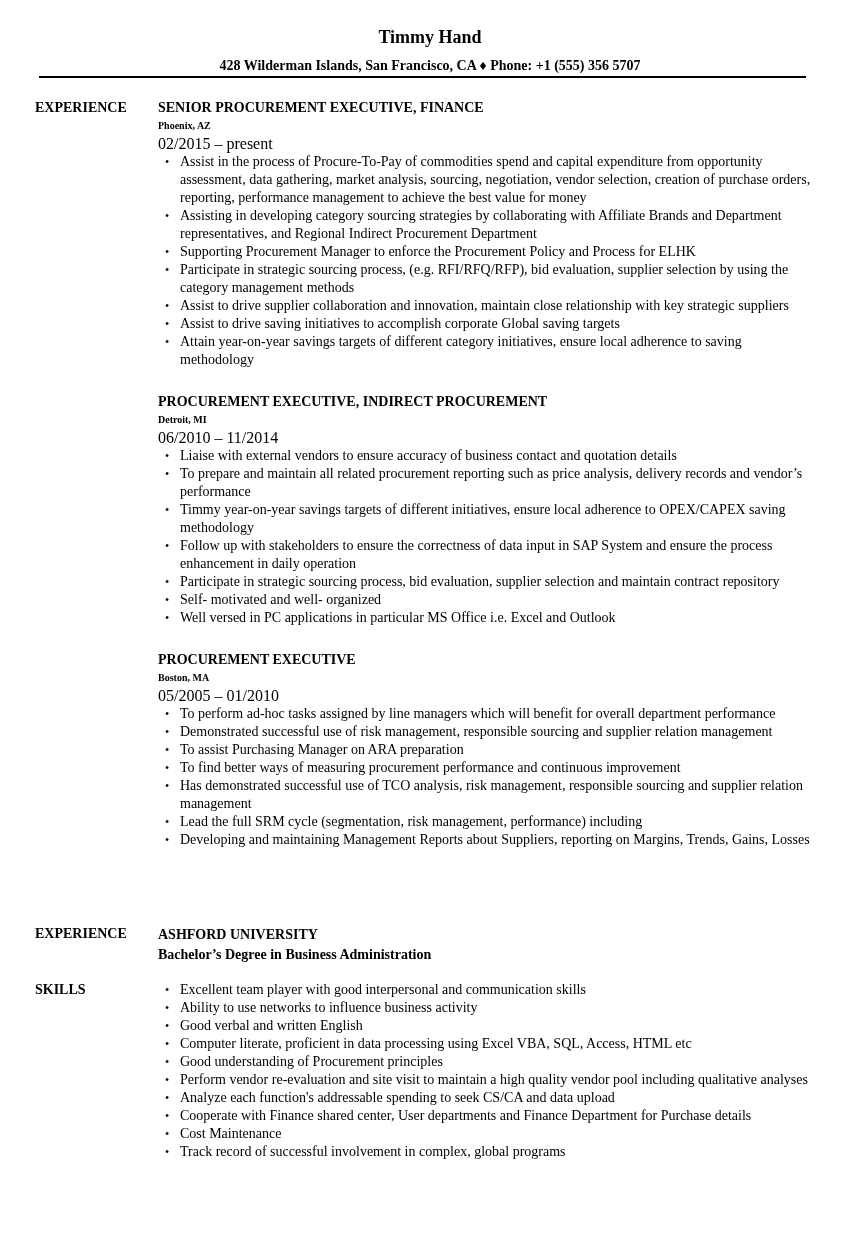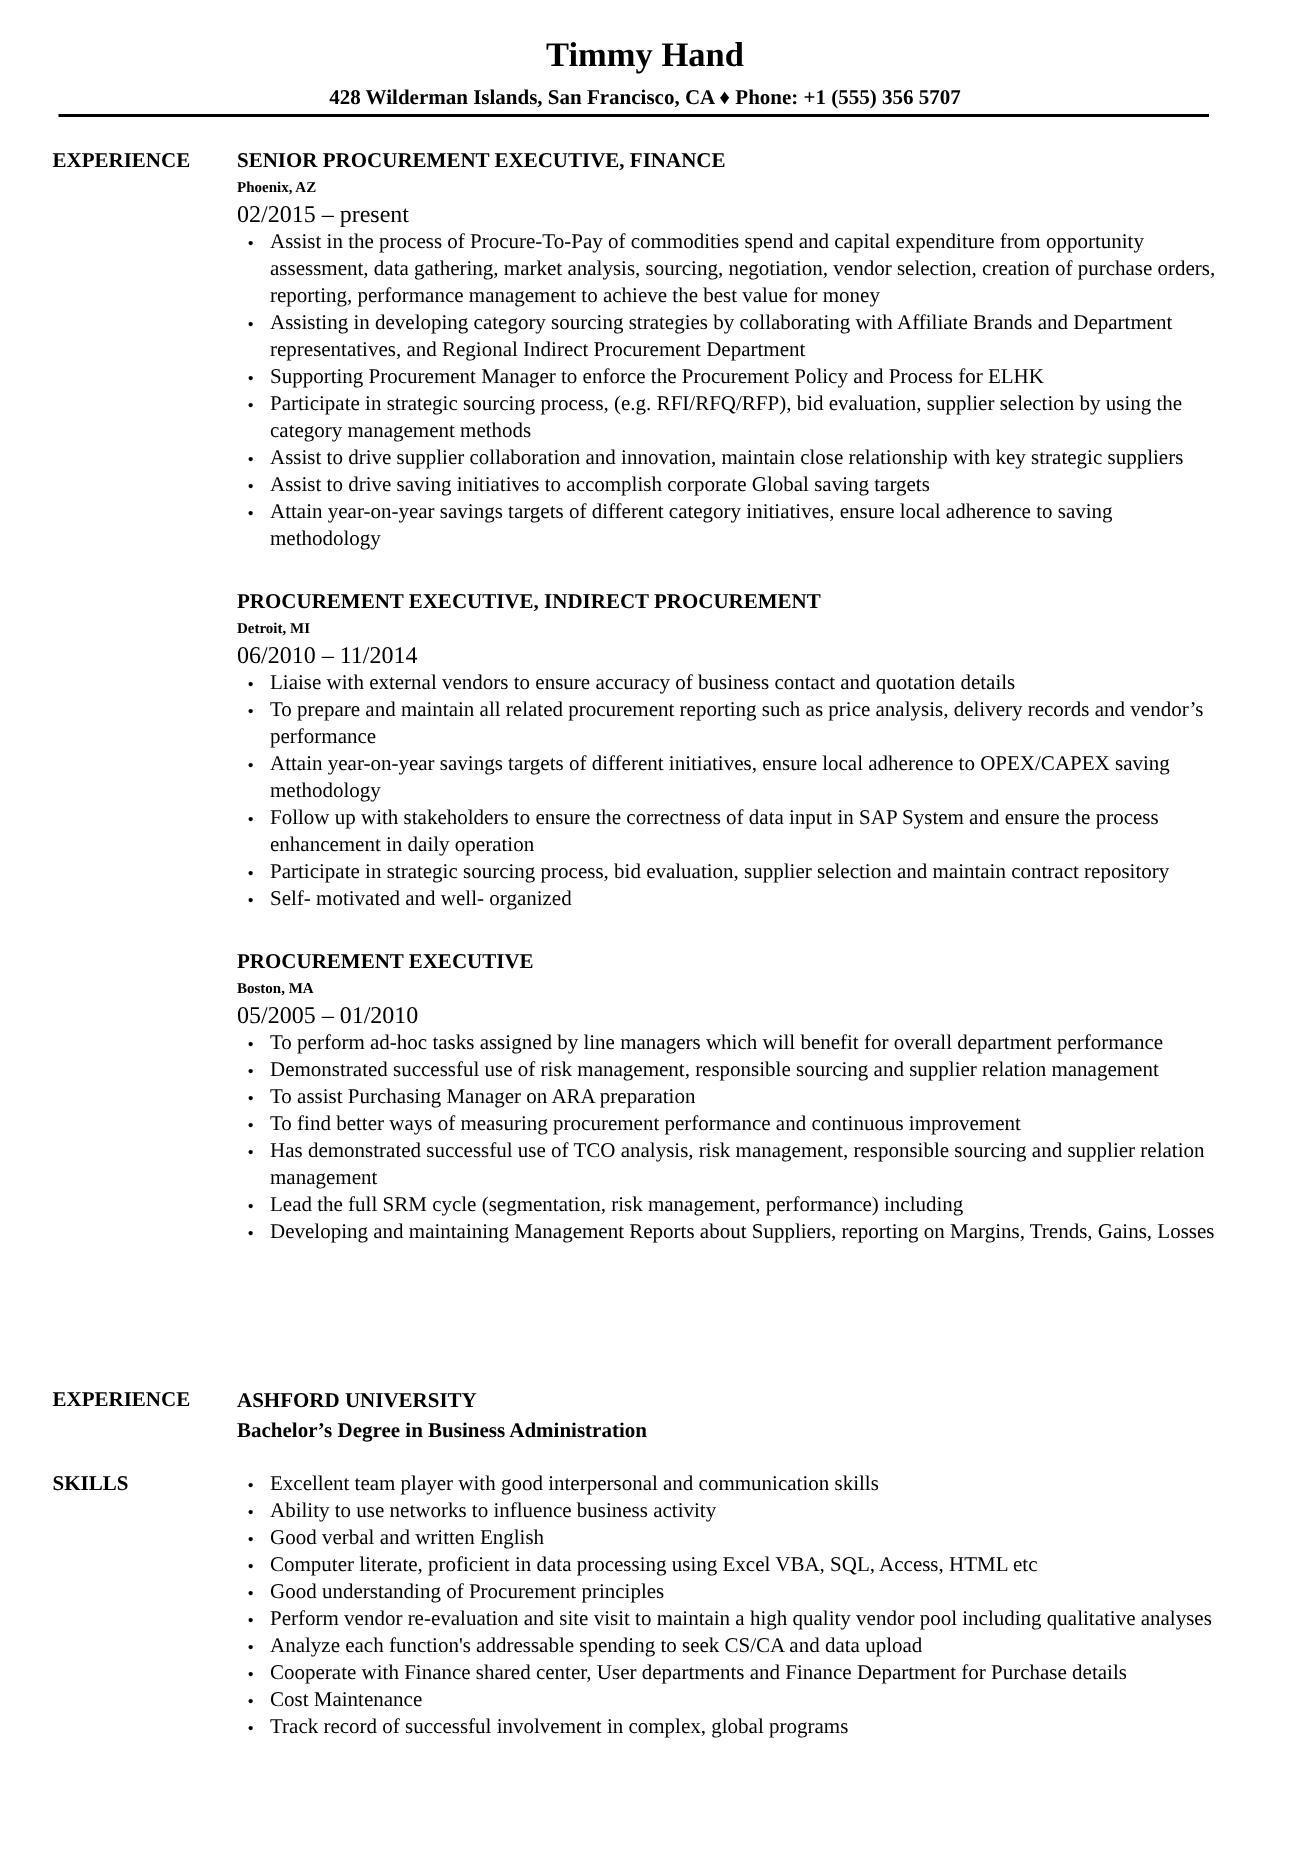--- a/index.html
+++ b/index.html
@@ -2,21 +2,21 @@
 <html><head>
   <meta charset="utf-8">
   <style>
     html, body { margin: 0; padding: 0; background: #ffffff; }
     body {
       width: 860px; height: 1240px; position: relative; overflow: hidden;
       font-family: "Liberation Serif", "DejaVu Serif", serif;
       color: #000000; font-size: 14px; line-height: 18px;
     }
     .header { position: absolute; left: 0; top: 25px; width: 860px; text-align: center; }
-    .name { font-weight: bold; font-size: 23px; line-height: 24px; margin: 0; }
+    .name { font-weight: bold; font-size: 18px; line-height: 24px; margin: 0; }
     .contact { font-weight: bold; font-size: 14px; line-height: 18px; margin-top: 8px; }
     .rule { position: absolute; left: 39px; top: 76px; width: 767px; height: 2px; background: #000; }
     .section { position: absolute; left: 0; width: 860px; }
     .section-label {
       position: absolute; left: 35px; top: 0; font-weight: bold; font-size: 14px; line-height: 18px;
     }
     .section-body { position: absolute; left: 158px; top: 0; width: 660px; }
     .job { margin-bottom: 18px; }
     .job-title { font-weight: bold; font-size: 14px; line-height: 18px; }
     .job-loc { font-weight: bold; font-size: 10px; line-height: 18px; }
@@ -57,24 +57,25 @@
       </ul>
     </div>
 
     <div class="job" style="margin-top:24px;">
       <div class="job-title">PROCUREMENT EXECUTIVE, INDIRECT PROCUREMENT</div>
       <div class="job-loc">Detroit, MI</div>
       <div class="job-dates">06/2010 – 11/2014</div>
       <ul class="bullets">
         <li>Liaise with external vendors to ensure accuracy of business contact and quotation details</li>
         <li>To prepare and maintain all related procurement reporting such as price analysis, delivery records and vendor’s performance</li>
-        <li>Attain year-on-year savings targets of different initiatives, ensure local adherence to OPEX/CAPEX saving methodology</li>
+        <li>Timmy year-on-year savings targets of different initiatives, ensure local adherence to OPEX/CAPEX saving methodology</li>
         <li>Follow up with stakeholders to ensure the correctness of data input in SAP System and ensure the process enhancement in daily operation</li>
         <li>Participate in strategic sourcing process, bid evaluation, supplier selection and maintain contract repository</li>
         <li>Self- motivated and well- organized</li>
+        <li>Well versed in PC applications in particular MS Office i.e. Excel and Outlook</li>
       </ul>
     </div>
 
     <div class="job" style="margin-top:24px;">
       <div class="job-title">PROCUREMENT EXECUTIVE</div>
       <div class="job-loc">Boston, MA</div>
       <div class="job-dates">05/2005 – 01/2010</div>
       <ul class="bullets">
         <li>To perform ad-hoc tasks assigned by line managers which will benefit for overall department performance</li>
         <li>Demonstrated successful use of risk management, responsible sourcing and supplier relation management</li>

